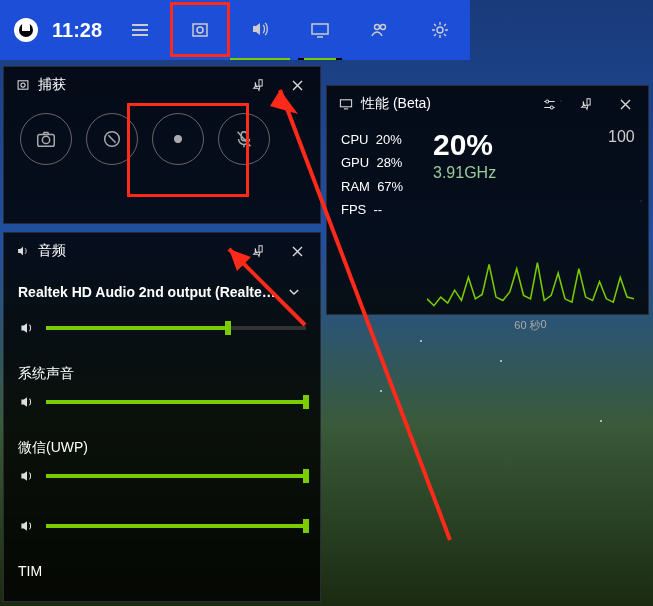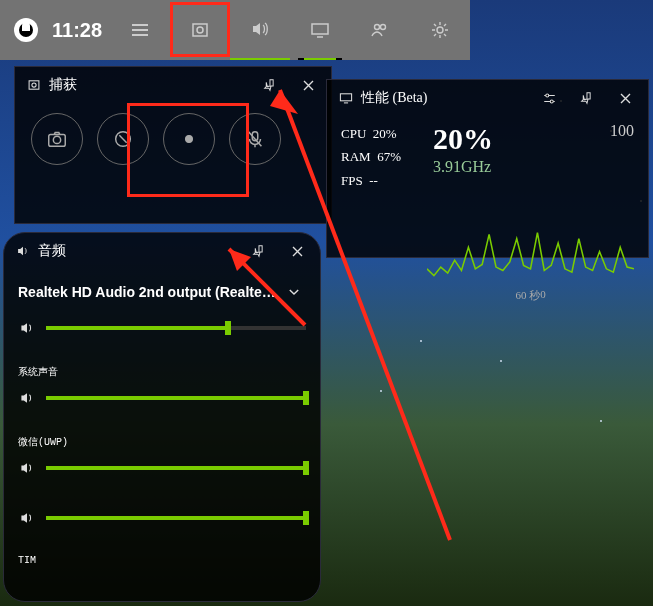--- a/index.html
+++ b/index.html
@@ -9,21 +9,21 @@
     background: linear-gradient(to bottom, #1a3a7a 0%, #2050a0 40%, #3a5a3a 70%, #1a2a10 100%);
     position: relative; overflow: hidden; color: #fff;
   }
   .bg-stars { position:absolute; top:0; left:0; width:100%; height:100%; }
   .bg-stars span { position:absolute; width:2px; height:2px; background:#cde; border-radius:50%; }
 
   
   .topbar {
     position: relative;
     height: 60px;
-    background: #737373;
+    background: #1d4ed8;
     display: flex; align-items: center;
     gap: 0; padding-left: 14px; width: 470px;
   }
   .xbox-logo { width:24px; height:24px; border-radius:50%; background:#fff; position:relative; flex-shrink:0; }
   .xbox-logo::after{content:'';position:absolute;top:5px;left:5px;width:14px;height:14px;border-radius:50%;background:#000;}
   .xbox-logo::before{content:'';position:absolute;top:3px;left:8px;width:8px;height:10px;background:#fff;border-radius:50% 50% 0 0;z-index:2;}
   .clock { font-size:20px; font-weight:600; margin-left:14px; margin-right:8px; }
   .topbar-btn {
     width: 60px; height:60px; display:flex; align-items:center; justify-content:center;
     cursor:pointer;
@@ -42,57 +42,57 @@
   }
   .panel-header {
     height:36px; display:flex; align-items:center; gap:8px;
     padding:0 8px 0 12px; font-size:14px;
   }
   .panel-header .title { flex:1; }
   .hdr-btn { width:30px; height:30px; display:flex; align-items:center; justify-content:center; cursor:pointer; }
   .hdr-btn svg { width:15px; height:15px; fill:#ddd; stroke:#ddd; }
 
   
-  #capture-panel { top:66px; left:14px; width:318px; height:158px; }
+  #capture-panel { top:66px; left:3px; width:318px; height:158px; }
   .cap-buttons { display:flex; gap:14px; padding:10px 16px 6px 16px; }
   .cap-btn {
     width:52px; height:52px; border-radius:50%;
     border:1px solid #666; display:flex; align-items:center; justify-content:center;
     cursor:pointer;
   }
   .cap-btn svg { width:22px; height:22px; fill:#aaa; stroke:#aaa; }
   .cap-footer { display:flex; align-items:center; gap:8px; padding:6px 14px; font-size:13px; }
 
   
-  #perf-panel { top:79px; left:326px; width:323px; height:179px;font-family:Liberation Serif, serif; }
+  #perf-panel { top:85px; left:326px; width:323px; height:230px; }
   .perf-body { display:flex; padding:6px 14px 4px 14px; gap:6px; }
   .perf-stats { font-size:13px; line-height:1.8; width:86px; }
   .perf-big { flex:1; }
   .perf-big .bigval { font-size:30px; font-weight:700; }
   .perf-big .freq { font-size:16px; color:#9c9; margin-top:2px; }
   .perf-max { font-size:16px; color:#ccc; width:26px; text-align:right; }
   .perf-chart { margin:4px 14px 2px 100px; height:86px; position:relative; }
   .perf-chart svg { width:100%; height:100%; }
   .perf-chart-labels { display:flex; justify-content:center; margin:2px 14px 6px 100px; font-size:11px; color:#aaa; }
 
   
-  #audio-panel { top:232px; left:3px; width:318px; height:370px;border-radius:22px; }
+  #audio-panel { top:232px; left:3px; width:318px; height:370px; }
   .audio-body { padding:0 14px; }
   .audio-device { display:flex; align-items:center; height:46px; border-bottom:0; }
   .audio-device .dev-name { flex:1; font-size:14px; font-weight:600; white-space:nowrap; overflow:hidden; text-overflow:ellipsis; }
   .audio-device .chev { width:24px; display:flex; justify-content:center; cursor:pointer; }
   .slider-row { display:flex; align-items:center; gap:10px; height:26px; margin-bottom:6px; }
   .slider-row .spk { width:18px; }
   .slider {
     flex:1; height:4px; background:#333; position:relative; cursor:pointer;
   }
   .slider .fill { position:absolute; left:0; top:0; height:100%; background:#7acc00; }
   .slider .thumb { position:absolute; top:-5px; width:6px; height:14px; background:#7acc00; }
   .audio-app { padding-top:18px; }
-  .audio-app .app-name { font-size:10px; margin-bottom:6px; font-weight:500; white-space:nowrap; overflow:hidden; text-overflow:ellipsis;font-family:Liberation Mono, monospace; }
+  .audio-app .app-name { font-size:14px; margin-bottom:6px; font-weight:500; white-space:nowrap; overflow:hidden; text-overflow:ellipsis; }
 
   
   .red-box { position:absolute; border:3px solid #ff2a1a; pointer-events:none; }
   .red-arrow { position:absolute; pointer-events:none; }
   .red-arrow line { stroke:#ff2a1a; stroke-width:4; }
   .red-arrow polygon { fill:#ff2a1a; }
 </style>
 </head>
 <body>
 
@@ -215,20 +215,21 @@
       </div>
     <div class="hdr-btn">
         <svg viewBox="0 0 20 20">
           <path d="M4 4l12 12M16 4L4 16" stroke="#ddd" stroke-width="1.8"></path>
         </svg>
       </div>
   </div>
   <div class="perf-body">
     <div class="perf-stats">
       <div><span>CPU</span>&nbsp;&nbsp;<span>20%</span></div>
+      <div><span>GPU</span>&nbsp;&nbsp;<span>28%</span></div>
       <div><span>RAM</span>&nbsp;&nbsp;<span>67%</span></div>
       <div><span>FPS</span>&nbsp;&nbsp;<span>--</span></div>
     </div>
     <div class="perf-big">
       <div class="bigval">20%</div>
       <div class="freq">3.91GHz</div>
     </div>
     <div class="perf-max">100</div>
   </div>
   <div class="perf-chart">

